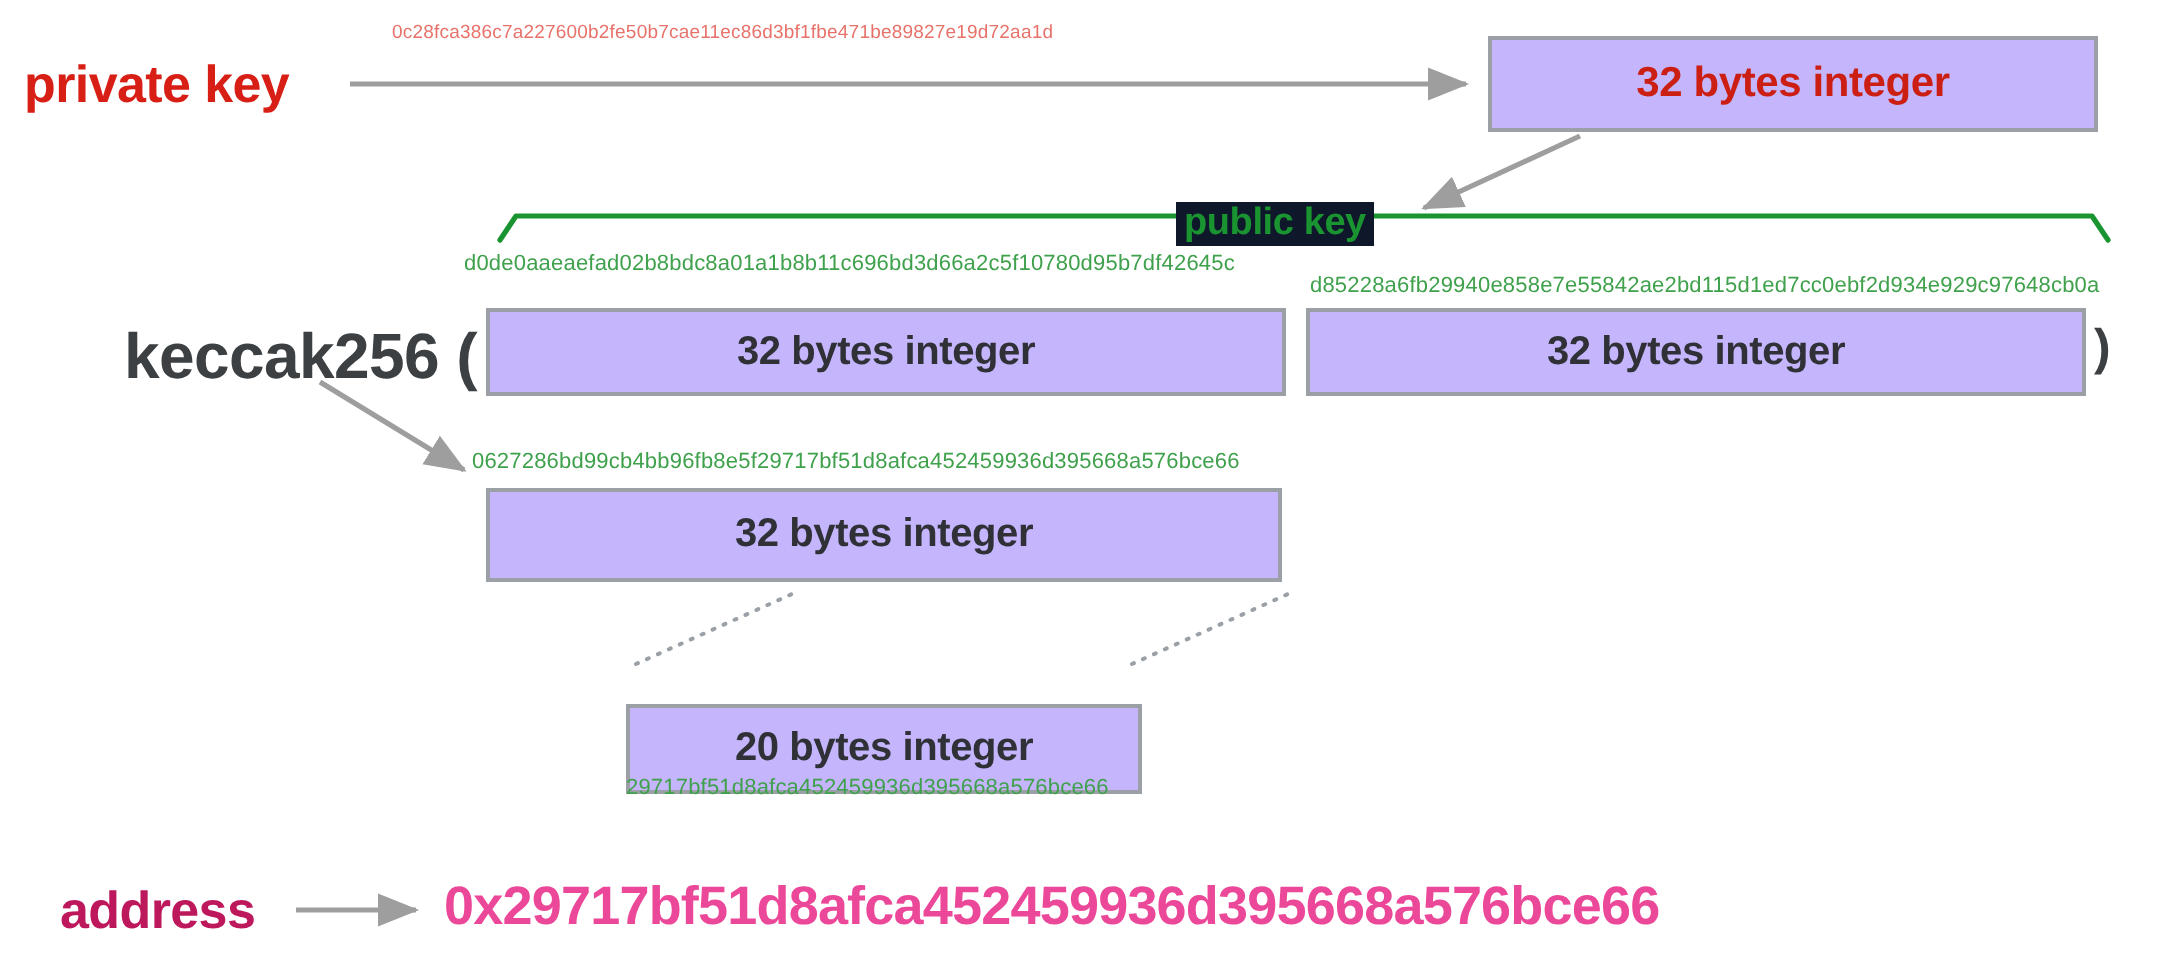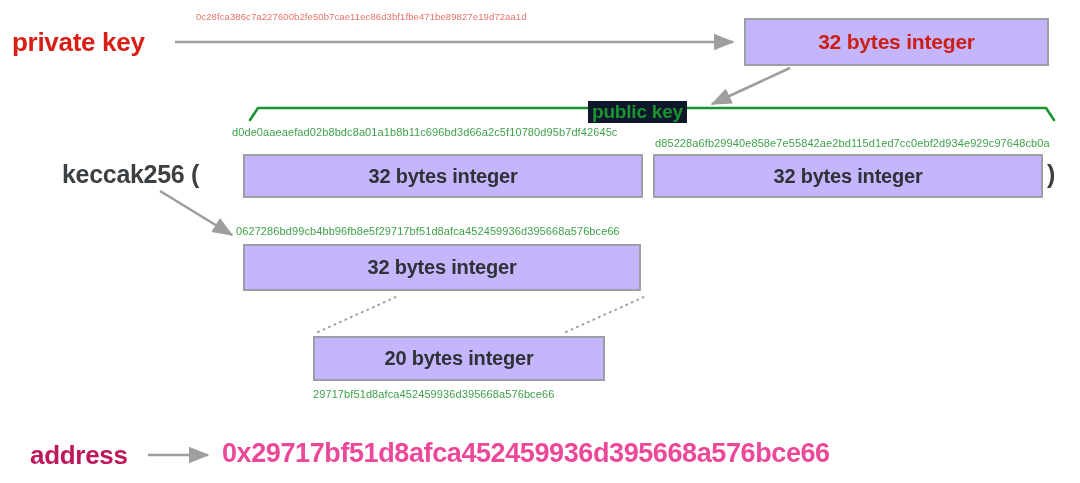--- a/index.html
+++ b/index.html
@@ -20,21 +20,21 @@
   
   .label-private {
     left: 12px; top: 27px;
     font-size: 26px;
     font-weight: bold;
     color: #d81f15;
     letter-spacing: -0.3px;
   }
   .label-keccak {
     left: 62px; top: 160px;
-    font-size: 25px;
+    font-size: 32px;
     font-weight: bold;
     color: #3c4043;
     letter-spacing: -0.3px;
   }
   .label-paren-close {
     left: 1047px; top: 160px;
     font-size: 25px;
     font-weight: bold;
     color: #3c4043;
   }
@@ -74,21 +74,21 @@
     font-weight: bold;
     letter-spacing: -0.2px;
   }
   .box-dark { color: #2f3136; }
   .box-red  { color: #cc1f13; }
 
   .box-privkey-int { left: 744px; top: 18px;  width: 305px; height: 48px; font-size: 21px; }
   .box-pub-left    { left: 243px; top: 154px; width: 400px; height: 44px; font-size: 20px; }
   .box-pub-right   { left: 653px; top: 154px; width: 390px; height: 44px; font-size: 20px; }
   .box-hash        { left: 243px; top: 244px; width: 398px; height: 47px; font-size: 20px; }
-  .box-addr20      { left: 313px; top: 336px; width: 292px; height: 45px; font-size: 20px; }
+  .box-addr20      { left: 313px; top: 352px; width: 258px; height: 45px; font-size: 20px; }
 
   
   .hex {
     font-family: "Liberation Sans", sans-serif;
     font-size: 11px;
     letter-spacing: 0.1px;
     white-space: nowrap;
   }
   .hex-red   { color: #e8726a; }
   .hex-green { color: #3fa14c; }

